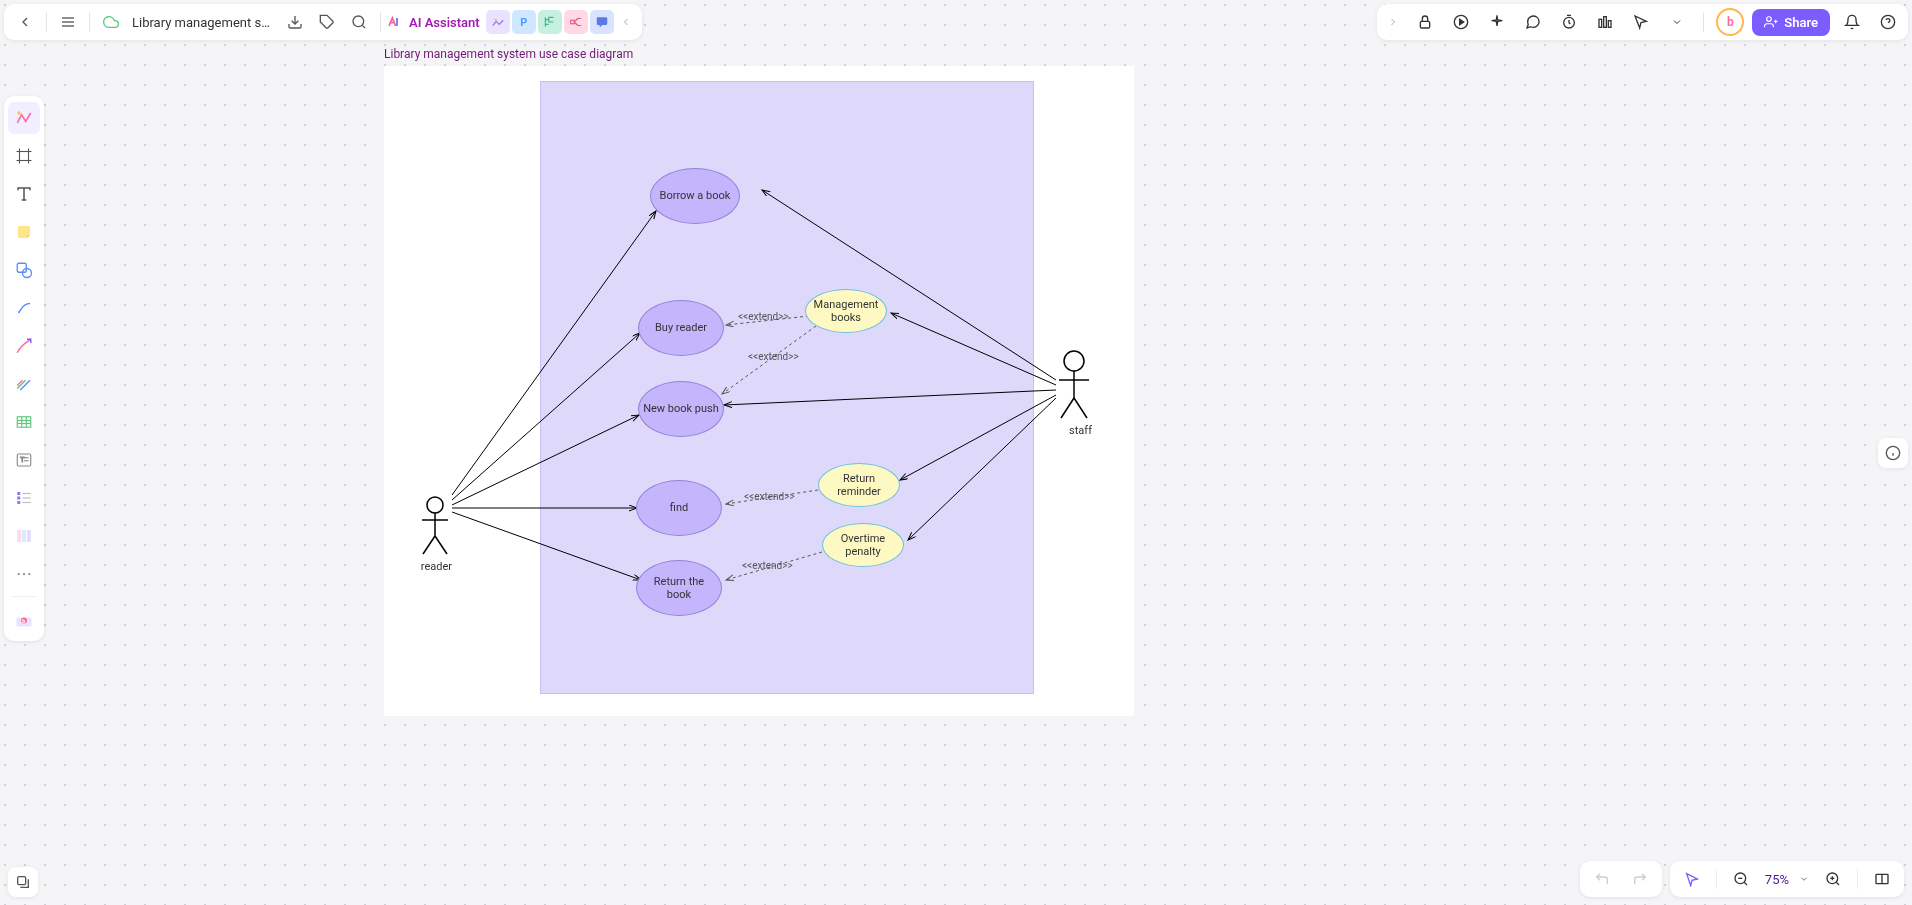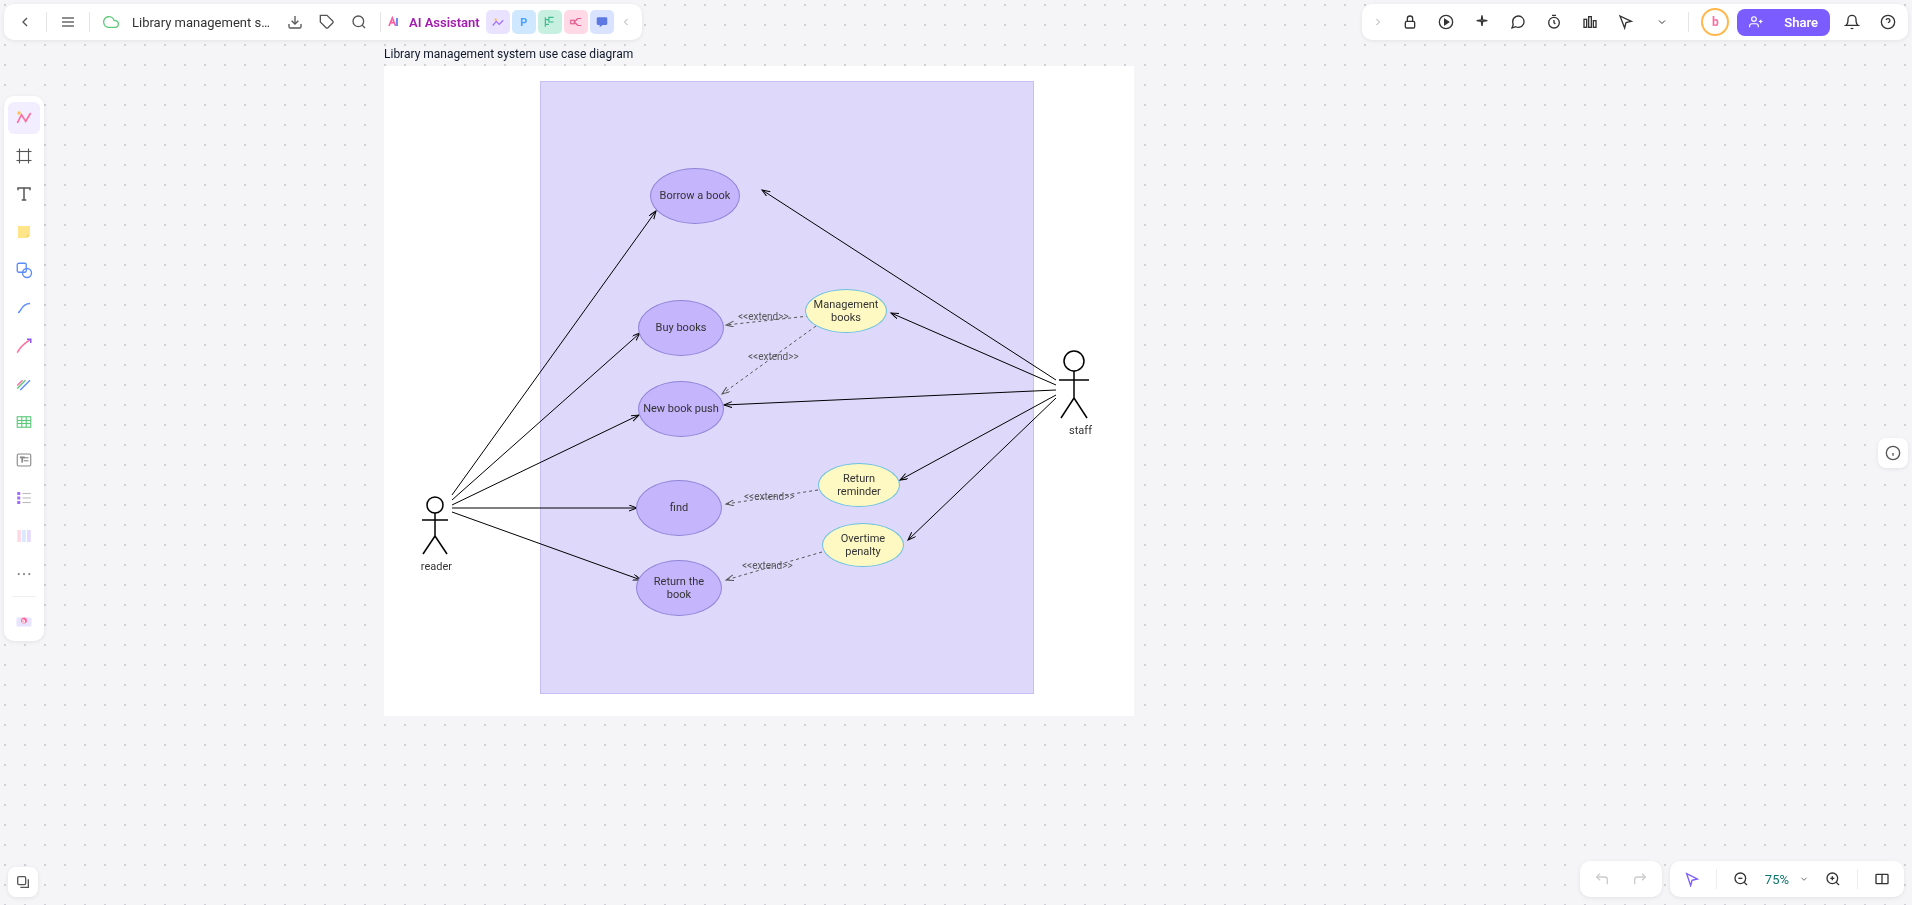--- a/index.html
+++ b/index.html
@@ -21,39 +21,39 @@
   .chip.pp{background:#cfe8ff;color:#4aa0ff}
   .chip.c{background:#c8f0e0;color:#3bb98c}
   .chip.r{background:#ffd9e6;color:#e35b8f}
   .chip.b{background:#d9e2ff;color:#5b78e3}
   .chev{color:#aaa;cursor:pointer;width:20px;display:flex;justify-content:center}
 
   
   .topright{position:absolute;top:4px;right:4px;height:36px;background:#fff;border-radius:10px;box-shadow:0 1px 4px rgba(0,0,0,.08);display:flex;align-items:center;padding:0 6px;gap:8px}
   .icon-btn{width:28px;height:28px;display:flex;align-items:center;justify-content:center;cursor:pointer;color:#333;border-radius:6px}
   .avatar{width:28px;height:28px;border-radius:50%;border:2px solid #ffb84d;background:#fff;display:flex;align-items:center;justify-content:center;font-size:12px;font-weight:700;color:#ff6b9d}
-  .share-btn{background:#7b5cff;color:#fff;border:none;border-radius:8px;padding:6px 12px;font-size:13px;font-weight:600;display:flex;align-items:center;gap:21px;cursor:pointer}
+  .share-btn{background:#7b5cff;color:#fff;border:none;border-radius:8px;padding:6px 12px;font-size:13px;font-weight:600;display:flex;align-items:center;gap:6px;cursor:pointer}
 
   
   .lefttools{position:absolute;left:4px;top:96px;width:40px;background:#fff;border-radius:10px;box-shadow:0 1px 4px rgba(0,0,0,.08);display:flex;flex-direction:column;align-items:center;padding:6px 0;gap:6px}
   .lt-btn{width:32px;height:32px;display:flex;align-items:center;justify-content:center;border-radius:6px;cursor:pointer;color:#555}
 
   
   .bl-btn{position:absolute;left:8px;bottom:8px;width:30px;height:30px;background:#fff;border-radius:8px;box-shadow:0 1px 4px rgba(0,0,0,.08);display:flex;align-items:center;justify-content:center;cursor:pointer;color:#555}
 
   
   .br-group{position:absolute;bottom:8px;height:36px;background:#fff;border-radius:10px;box-shadow:0 1px 4px rgba(0,0,0,.08);display:flex;align-items:center;padding:0 8px;gap:10px}
-  .zoom-text{font-size:13px;color:#0f766e}
+  .zoom-text{font-size:13px;color:#4c1d95}
 
   
   .right-info{position:absolute;right:4px;top:50%;transform:translateY(-50%);width:30px;height:30px;background:#fff;border-radius:8px;box-shadow:0 1px 4px rgba(0,0,0,.08);display:flex;align-items:center;justify-content:center;cursor:pointer;color:#555}
 
   
   .page{position:absolute;left:384px;top:66px;width:750px;height:650px;background:#fff}
-  .page-title{position:absolute;left:384px;top:47px;font-size:12px;color:#0f172a}
+  .page-title{position:absolute;left:384px;top:47px;font-size:12px;color:#701a75}
   .system-box{position:absolute;left:540px;top:81px;width:494px;height:613px;background:#ded9fb;border:1px solid #c7bef5}
 
   
   .actor{position:absolute;display:flex;flex-direction:column;align-items:flex-end}
   .actor svg{stroke:#000;stroke-width:1.5;fill:none}
   .actor-label{font-size:11px;color:#333;margin-top:2px}
 
   
   .uc{position:absolute;border-radius:50%;display:flex;align-items:center;justify-content:center;text-align:center;font-size:11px;color:#333;padding:4px;line-height:1.2}
   .uc.purple{background:#c4b5fd;border:1px solid #9184d6}
@@ -353,21 +353,21 @@
   <line x1="1056" y1="395" x2="900" y2="480" stroke="#000" stroke-width="1" marker-end="url(#arrow)"></line>
   <line x1="1056" y1="398" x2="908" y2="540" stroke="#000" stroke-width="1" marker-end="url(#arrow)"></line>
 
   <line x1="809" y1="316" x2="726" y2="325" stroke="#555" stroke-width="1" stroke-dasharray="3 3" marker-end="url(#arrow2)"></line>
   <line x1="816" y1="326" x2="722" y2="394" stroke="#555" stroke-width="1" stroke-dasharray="3 3" marker-end="url(#arrow2)"></line>
   <line x1="818" y1="490" x2="726" y2="504" stroke="#555" stroke-width="1" stroke-dasharray="3 3" marker-end="url(#arrow2)"></line>
   <line x1="822" y1="552" x2="726" y2="580" stroke="#555" stroke-width="1" stroke-dasharray="3 3" marker-end="url(#arrow2)"></line>
 </svg>
 
 <div class="uc purple" style="left:650px;top:168px;width:90px;height:56px">Borrow a book</div>
-<div class="uc purple" style="left:638px;top:300px;width:86px;height:56px">Buy books</div>
+<div class="uc purple" style="left:638px;top:300px;width:86px;height:56px">Buy reader</div>
 <div class="uc purple" style="left:638px;top:381px;width:86px;height:56px">New book push</div>
 <div class="uc purple" style="left:636px;top:480px;width:86px;height:56px">find</div>
 <div class="uc purple" style="left:636px;top:560px;width:86px;height:56px">Return the book</div>
 <div class="uc blue" style="left:805px;top:289px;width:82px;height:44px">Management books</div>
 <div class="uc blue" style="left:818px;top:463px;width:82px;height:44px">Return reminder</div>
 <div class="uc blue" style="left:822px;top:523px;width:82px;height:44px">Overtime penalty</div>
 
 <div class="ext-label" style="left:738px;top:311px">&lt;&lt;extend&gt;&gt;</div>
 <div class="ext-label" style="left:748px;top:351px">&lt;&lt;extend&gt;&gt;</div>
 <div class="ext-label" style="left:744px;top:491px">&lt;&lt;extend&gt;&gt;</div>

